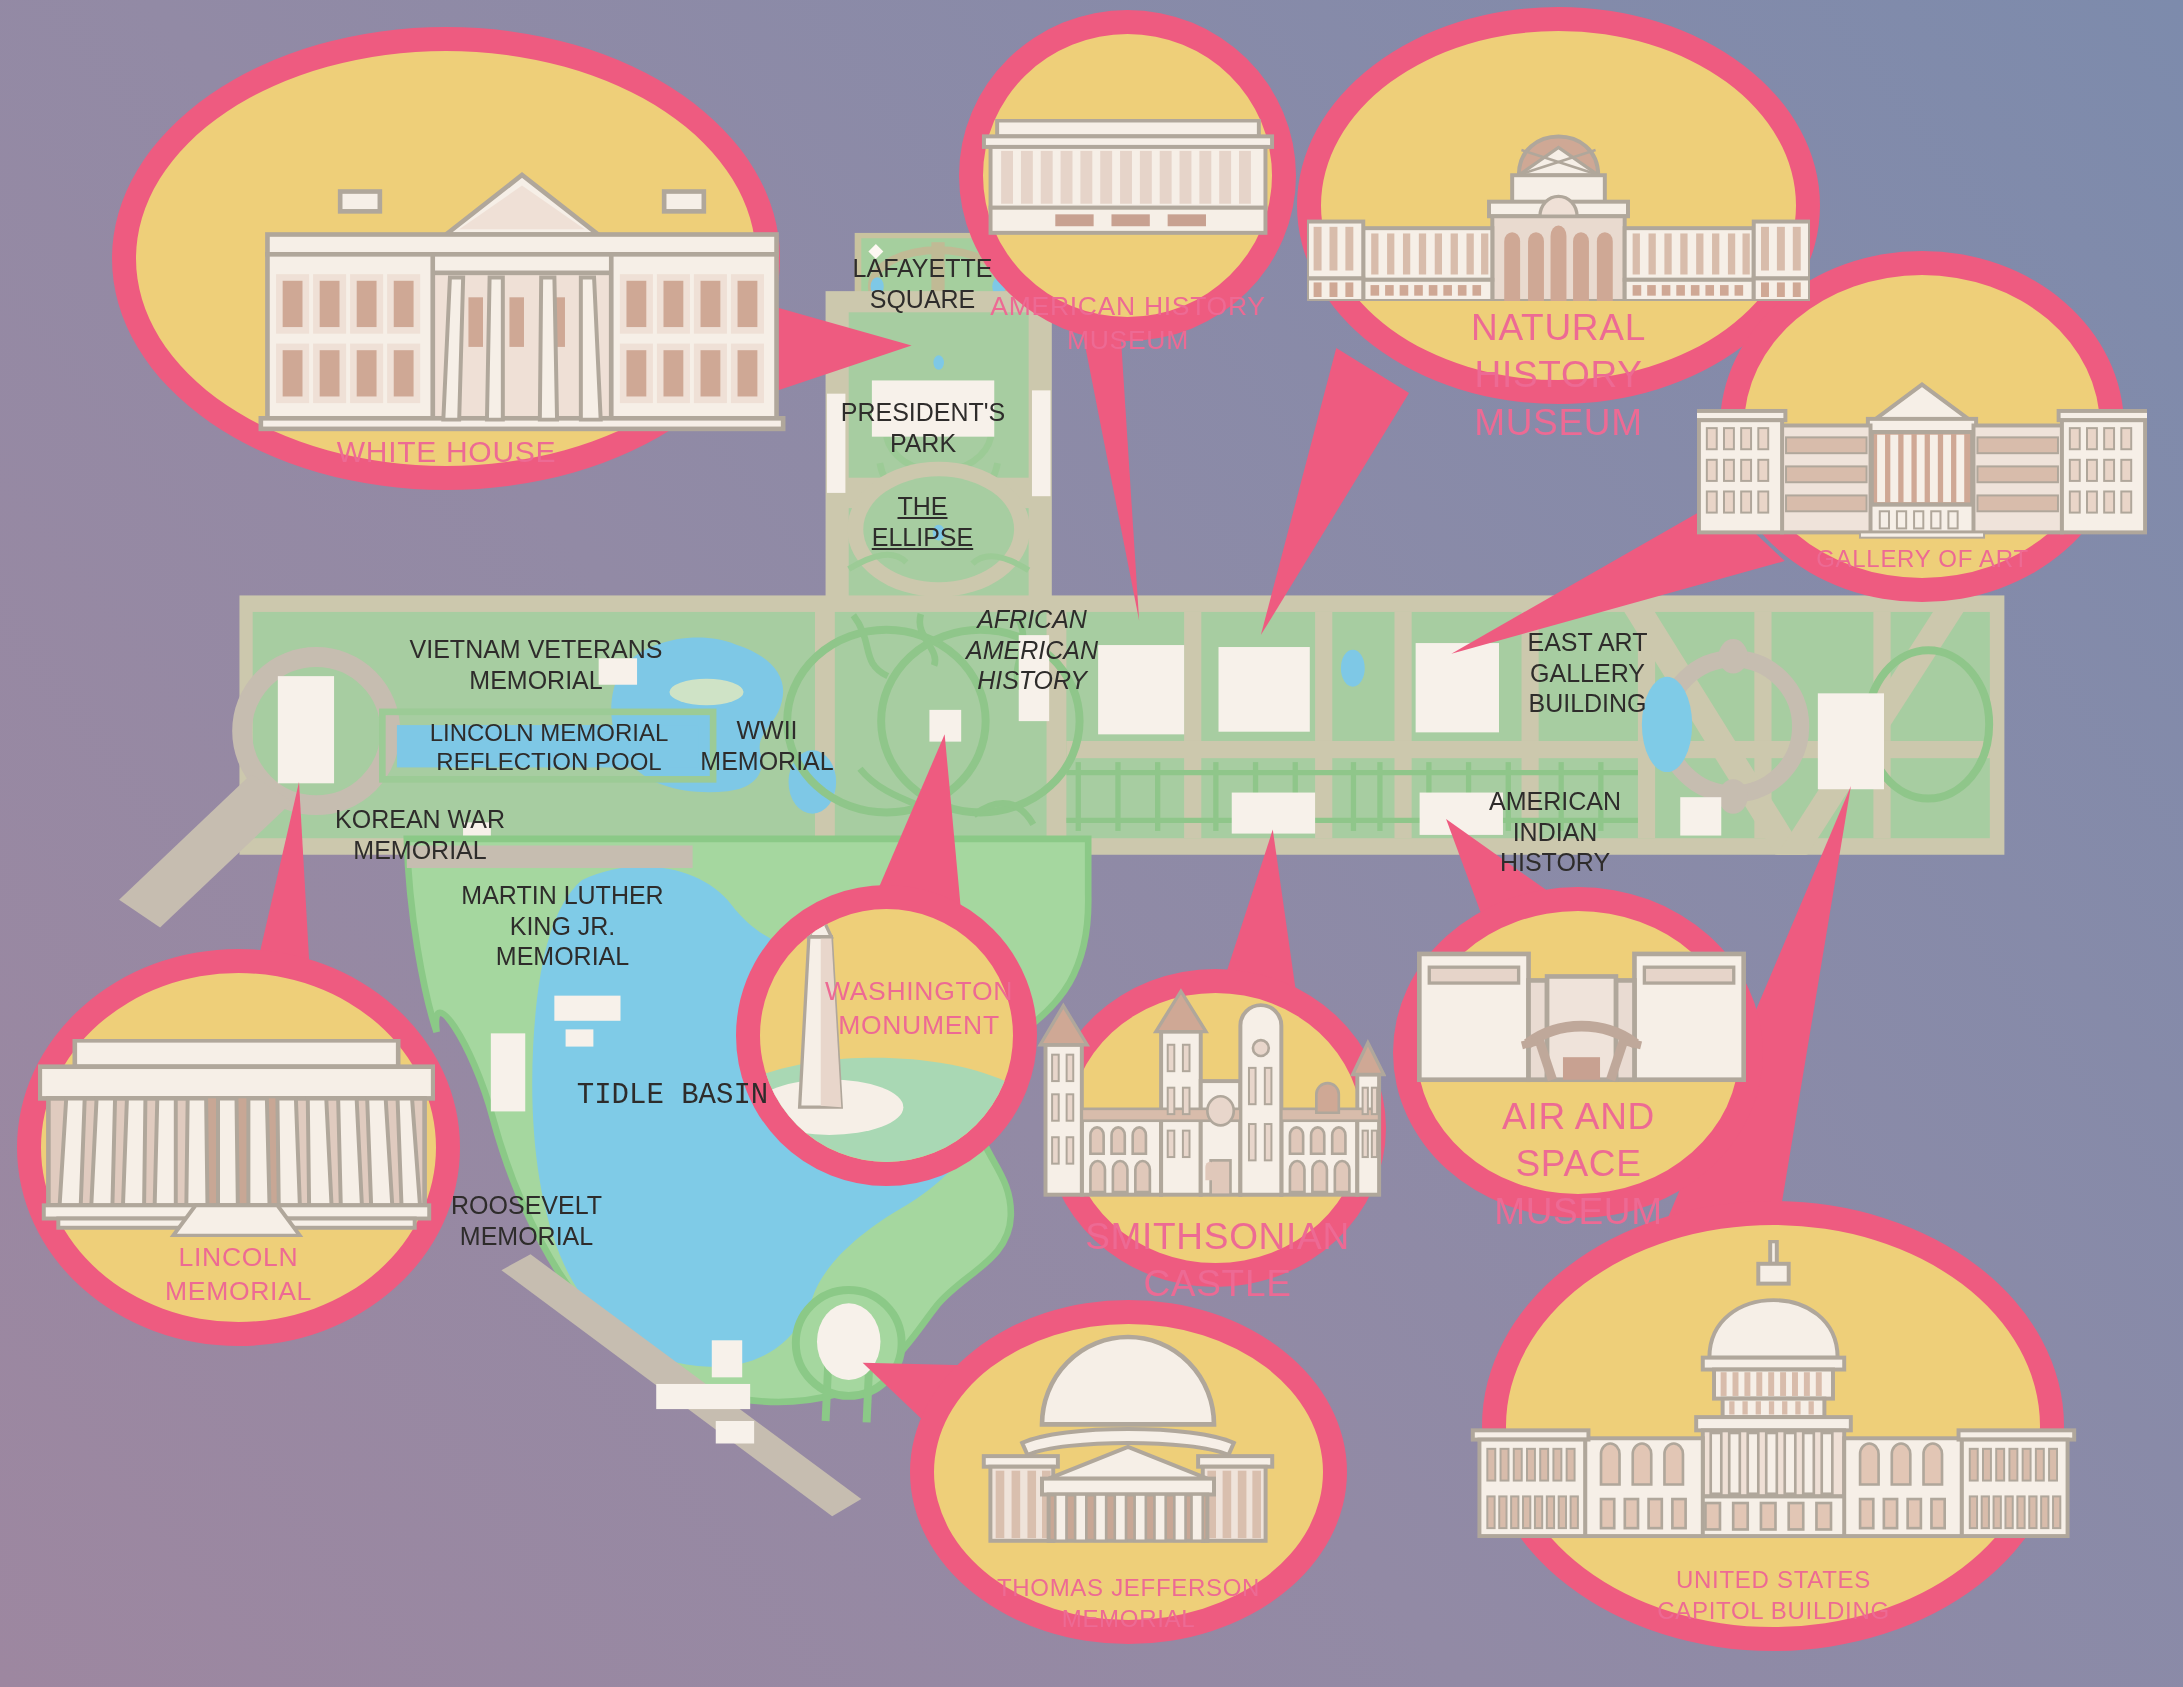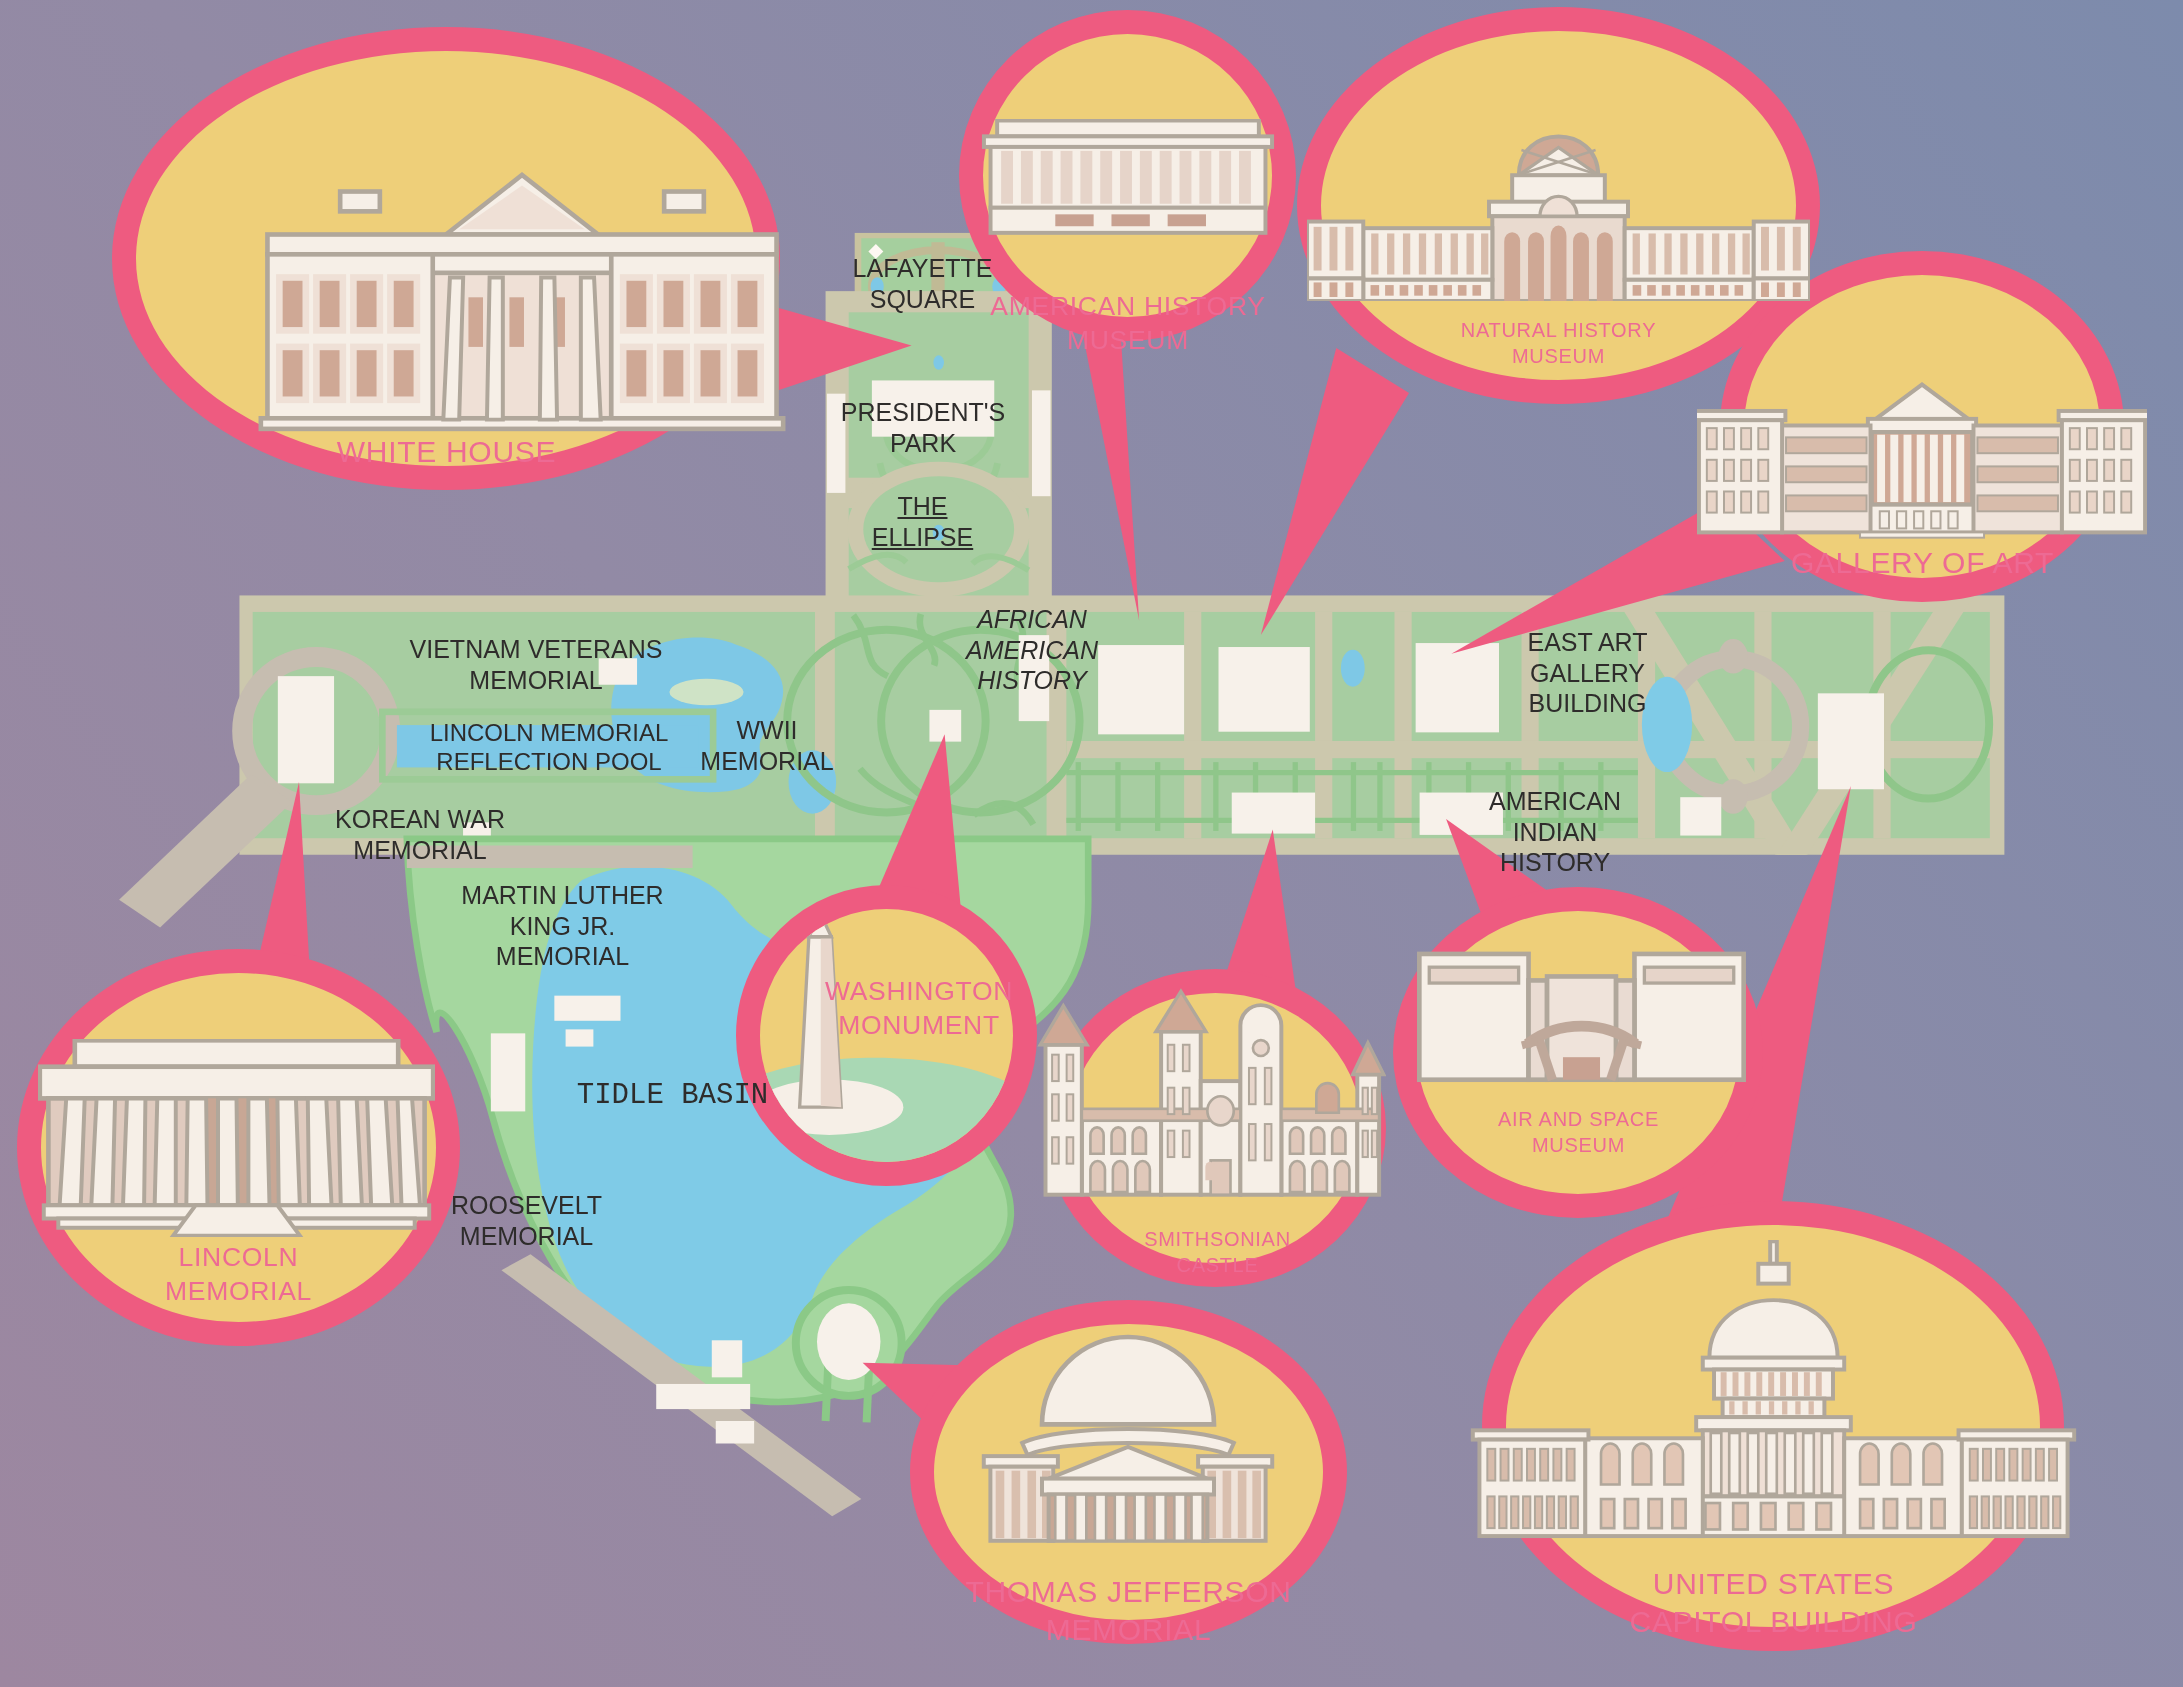--- a/index.html
+++ b/index.html
@@ -15,24 +15,24 @@
   }
   .map-label.big{font-size:29px;}
   .bubble{
     position:absolute;border:24px solid #ee5b80;background:#eecf79;
     border-radius:50%;box-sizing:border-box;z-index:2;
   }
   .bubble.clip{overflow:hidden;}
   .building{position:absolute;z-index:3;}
   .bubble-label{
     position:absolute;white-space:pre-line;text-align:center;
-    color:#ed6a94;font-size:30px;line-height:1.28;letter-spacing:0.7px;z-index:4;
+    color:#ed6a94;font-size:24px;line-height:1.28;letter-spacing:0.7px;z-index:4;
   }
   .bubble-label.s{font-size:26.5px;}
-  .bubble-label.m{font-size:20px;margin-top:14px;}
+  .bubble-label.m{font-size:37px;}
   svg{display:block;}
 </style>
 </head>
 <body>
 
 <svg class="layer" width="2183" height="1687" viewBox="0 0 3300 2550" style="z-index:1;">
 
   <g>
     <rect x="1292" y="352" width="252" height="162" fill="#c9c39f"></rect>
     <rect x="1302" y="360" width="232" height="146" fill="#a5cf9e"></rect>

